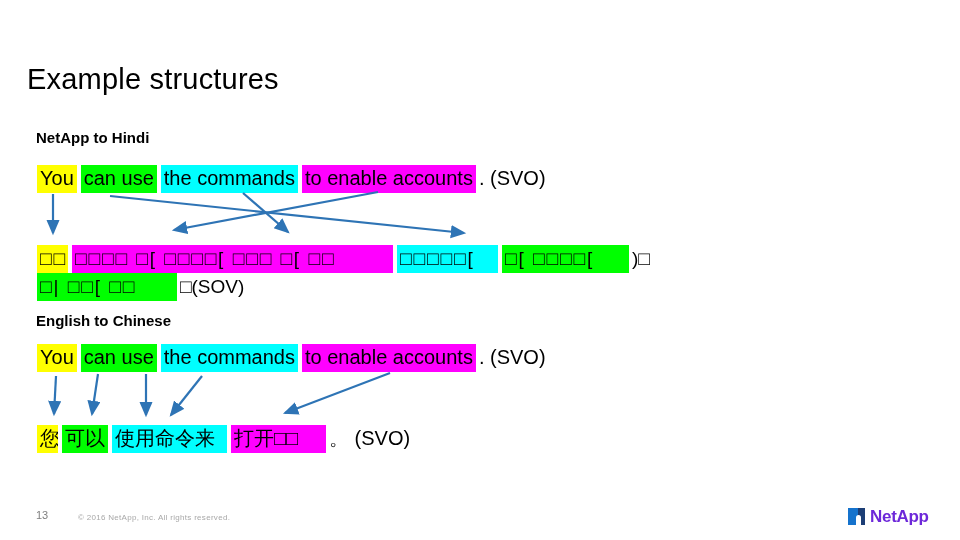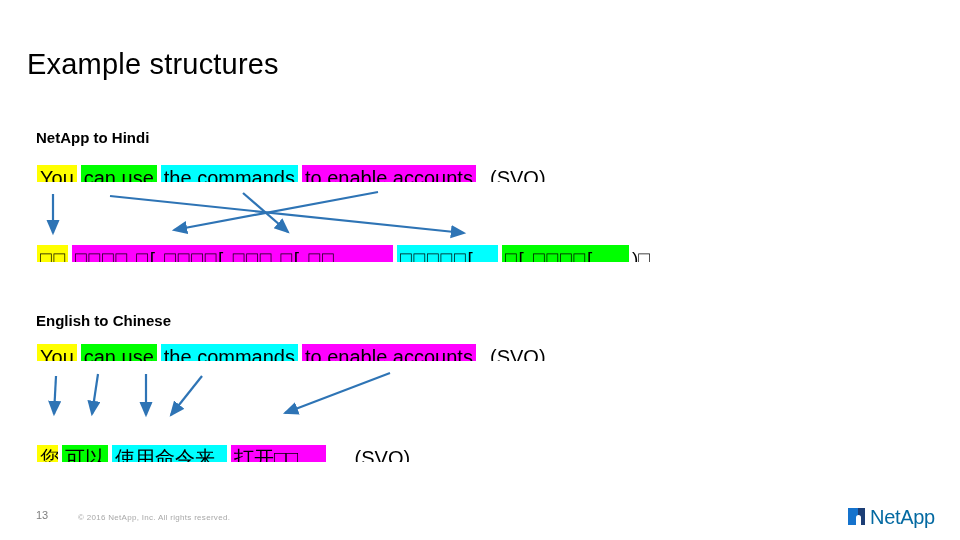--- a/index.html
+++ b/index.html
@@ -1,60 +1,61 @@
 <!DOCTYPE html>
 <html><head>
 <meta charset="utf-8">
 <style>
   html,body{margin:0;padding:0;background:#ffffff;}
   .slide{
     position:relative;width:960px;height:540px;background:#ffffff;
     font-family:"Liberation Sans",sans-serif;color:#000;overflow:hidden;
   }
-  .title{position:absolute;left:27px;top:48px;font-size:29px;font-weight:400;letter-spacing:.2px;}
+  .title{position:absolute;left:27px;top:63px;font-size:29px;font-weight:400;letter-spacing:.2px;}
   .sec-heading{position:absolute;font-size:15px;font-weight:bold;}
   #head-0{left:36px;top:129px;}
   #head-1{left:36px;top:312px;text-align:right;}
   .sentence{position:absolute;left:37px;white-space:nowrap;}
   #src-0{top:165px;}
   #tgt-0-0{top:245px;}
   #tgt-0-1{top:273px;}
   #src-1{top:344px;}
-  #tgt-1-0{top:445px;}
+  #tgt-1-0{top:425px;}
   .seg{
-    display:inline-block;box-sizing:border-box;height:17px;line-height:23px;
+    display:inline-block;box-sizing:border-box;height:28px;line-height:23px;
     padding:2px 3px;margin-right:4px;font-size:20px;overflow:hidden;
     white-space:pre;vertical-align:top;color:#000;
   }
   .tofu .seg{font-size:19px;letter-spacing:2px;}
   .seg.hl-none{background:transparent;margin-left:-4px;letter-spacing:0;}
   #arrows{position:absolute;left:0;top:0;width:960px;height:540px;pointer-events:none;}
   .page-num{position:absolute;left:36px;top:509px;font-size:11px;color:#7f7f7f;}
   .copyright{position:absolute;left:78px;top:513px;font-size:8px;color:#a8a8a8;letter-spacing:.3px;}
   .logo{position:absolute;left:848px;top:508px;display:flex;align-items:flex-end;gap:5px;}
   .logo-mark{
     position:relative;width:17px;height:17px;
     background:linear-gradient(90deg,#1573cd 0%,#1573cd 56%,#1c3e75 56%,#1c3e75 100%);
   }
   .logo-mark::after{
     content:'';position:absolute;left:8px;right:4px;top:7px;bottom:0;
     background:#fff;border-radius:2.5px 2.5px 0 0;
   }
-  .logo-text{font-size:20px;font-weight:normal;color:#0369a1;line-height:16px;letter-spacing:-.3px;}
+  .logo-text{font-size:17px;font-weight:bold;color:#6d28d9;line-height:16px;letter-spacing:-.3px;}
 </style>
 </head>
 <body>
 
 <div class="slide">
 
   <div class="title">Example structures</div>
 
   <div class="sec-heading" id="head-0">NetApp to Hindi</div>
   <div class="sentence" id="src-0"><span class="seg hl-yellow" style="background: rgb(255, 255, 0);">You</span><span class="seg hl-green" style="background: rgb(0, 255, 0);">can use</span><span class="seg hl-cyan" style="background: rgb(0, 255, 255);">the commands</span><span class="seg hl-magenta" style="background: rgb(255, 0, 255);">to enable accounts</span><span class="seg hl-none">. (SVO)</span></div>
   <div class="sentence tofu" id="tgt-0-0"><span class="seg hl-yellow" style="background: rgb(255, 255, 0); width: 31px;">□□</span><span class="seg hl-magenta" style="background: rgb(255, 0, 255); width: 321px;">□□□□ □[ □□□□[ □□□ □[ □□</span><span class="seg hl-cyan" style="background: rgb(0, 255, 255); width: 101px;">□□□□□[</span><span class="seg hl-green" style="background: rgb(0, 255, 0); width: 127px;">□[ □□□□[</span><span class="seg hl-none">)□</span></div>
+  <div class="sentence tofu" id="tgt-0-1"><span class="seg hl-green" style="background: rgb(0, 255, 0); width: 140px;">□| □□[ □□</span><span class="seg hl-none">□(SOV)</span></div>
 
   <div class="sec-heading" id="head-1">English to Chinese</div>
   <div class="sentence" id="src-1"><span class="seg hl-yellow" style="background: rgb(255, 255, 0);">You</span><span class="seg hl-green" style="background: rgb(0, 255, 0);">can use</span><span class="seg hl-cyan" style="background: rgb(0, 255, 255);">the commands</span><span class="seg hl-magenta" style="background: rgb(255, 0, 255);">to enable accounts</span><span class="seg hl-none">. (SVO)</span></div>
   <div class="sentence" id="tgt-1-0"><span class="seg hl-yellow" style="background: rgb(255, 255, 0); width: 21px;">您</span><span class="seg hl-green" style="background: rgb(0, 255, 0); width: 46px;">可以</span><span class="seg hl-cyan" style="background: rgb(0, 255, 255); width: 115px;">使用命令来</span><span class="seg hl-magenta" style="background: rgb(255, 0, 255); width: 95px;">打开□□</span><span class="seg hl-none">。 (SVO)</span></div>
 
   <svg id="arrows" viewBox="0 0 960 540" xmlns="http://www.w3.org/2000/svg">
     <defs>
       <marker id="ah" markerWidth="8" markerHeight="8" refX="6" refY="3" orient="auto" markerUnits="strokeWidth">
         <path d="M0,0 L7,3 L0,6 Z" fill="#2e74b5"></path>
       </marker>

